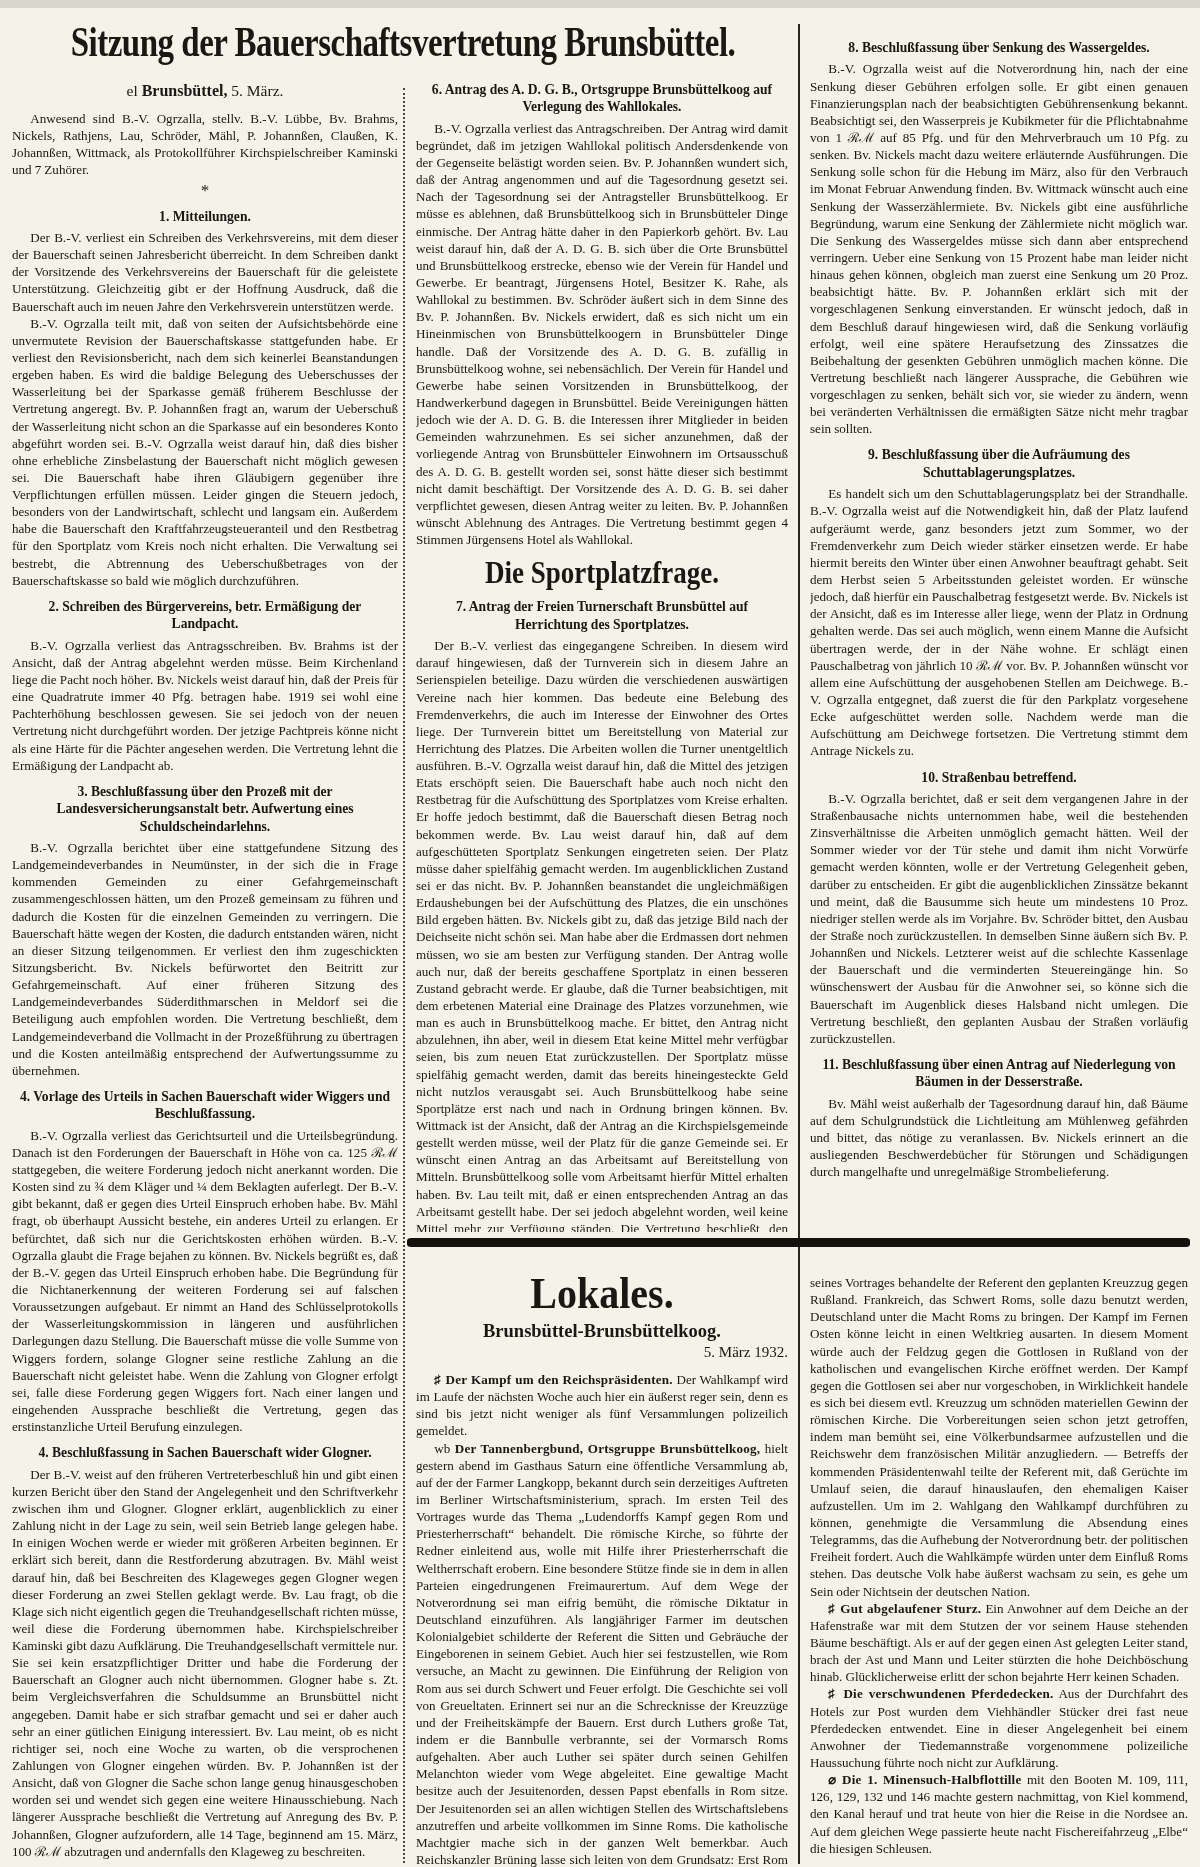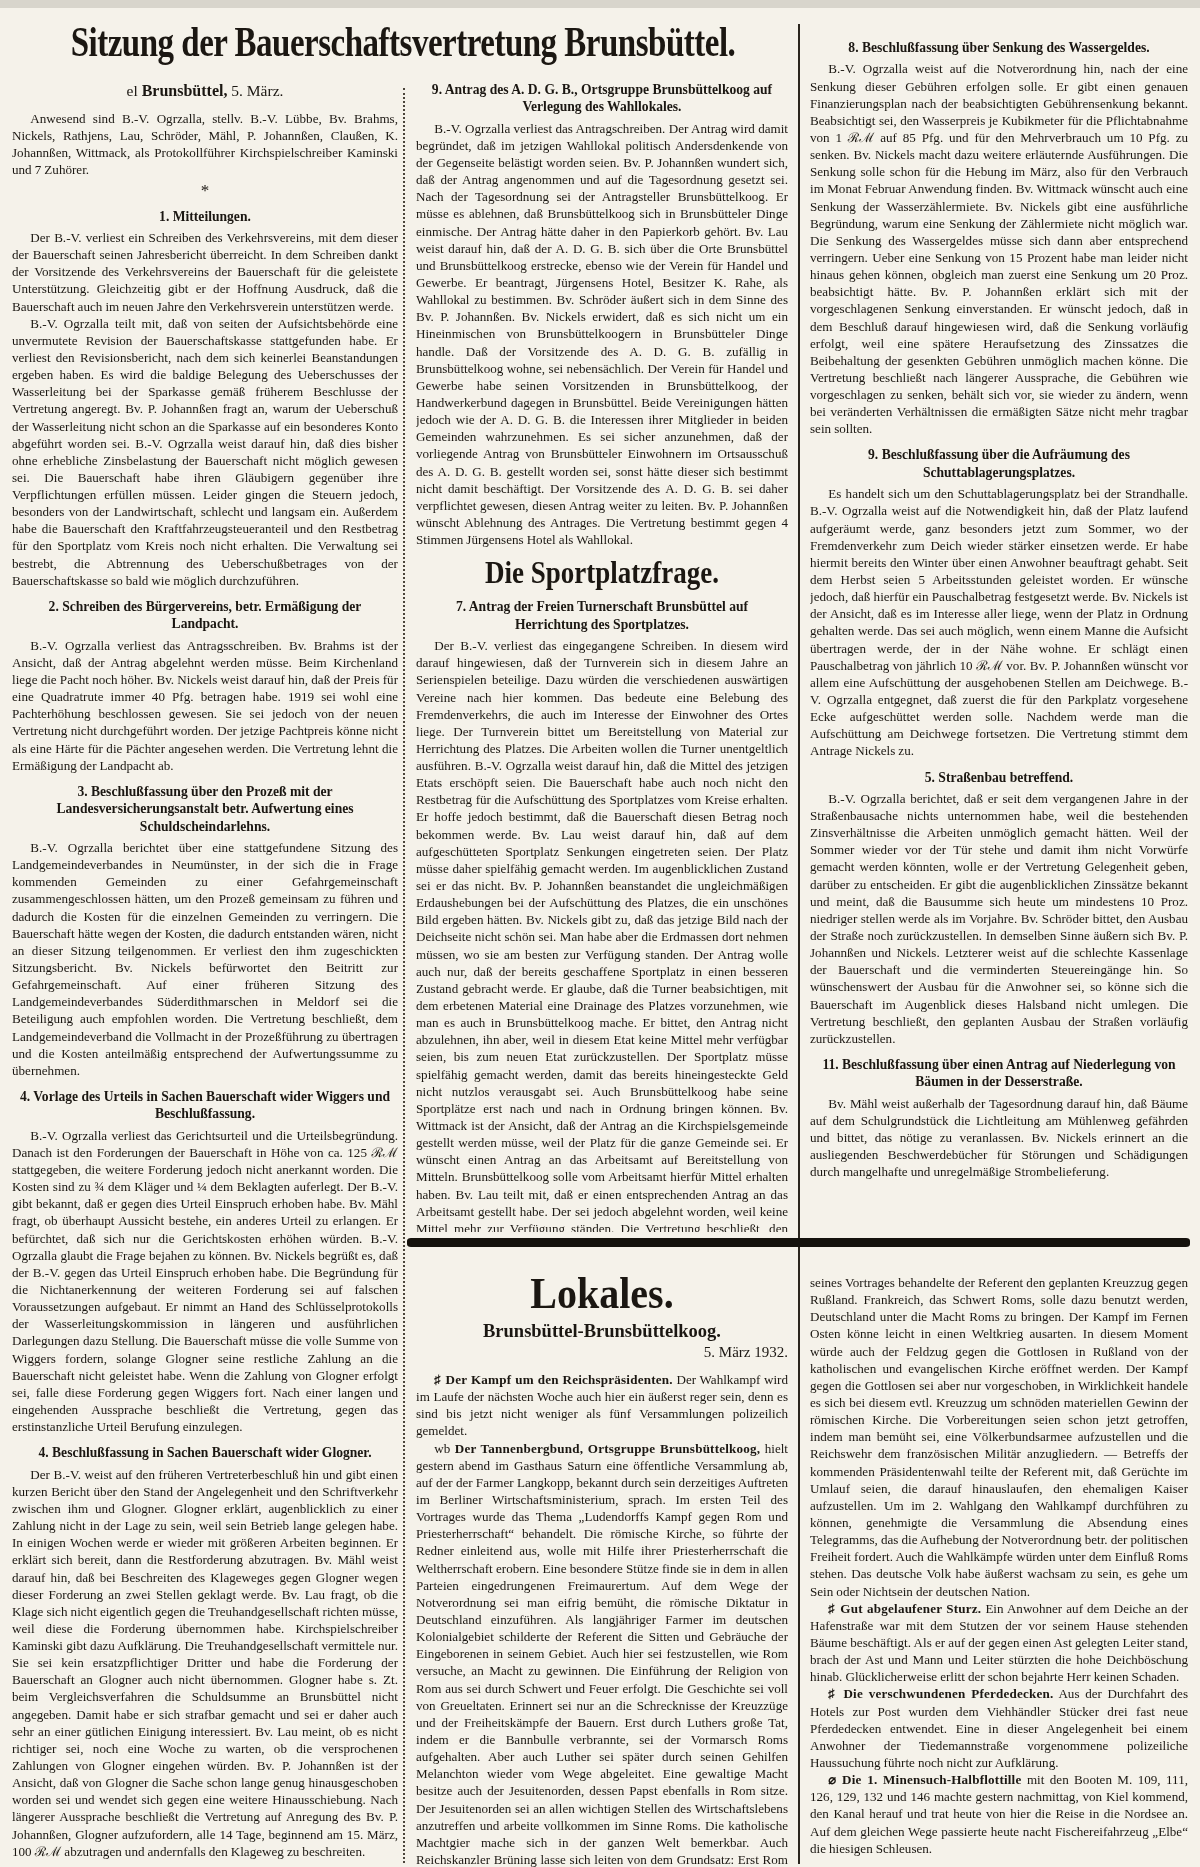--- a/index.html
+++ b/index.html
@@ -76,42 +76,42 @@
     <div class="h">3. Beschlußfassung über den Prozeß mit der Landesversicherungsanstalt betr. Aufwertung eines Schuldscheindarlehns.</div>
     <p class="p">B.-V. Ogrzalla berichtet über eine stattgefundene Sitzung des Landgemeindeverbandes in Neumünster, in der sich die in Frage kommenden Gemeinden zu einer Gefahrgemeinschaft zusammengeschlossen hätten, um den Prozeß gemeinsam zu führen und dadurch die Kosten für die einzelnen Gemeinden zu verringern. Die Bauerschaft hätte wegen der Kosten, die dadurch entstanden wären, nicht an dieser Sitzung teilgenommen. Er verliest den ihm zugeschickten Sitzungsbericht. Bv. Nickels befürwortet den Beitritt zur Gefahrgemeinschaft. Auf einer früheren Sitzung des Landgemeindeverbandes Süderdithmarschen in Meldorf sei die Beteiligung auch empfohlen worden. Die Vertretung beschließt, dem Landgemeindeverband die Vollmacht in der Prozeßführung zu übertragen und die Kosten anteilmäßig entsprechend der Aufwertungssumme zu übernehmen.</p>
     <div class="h">4. Vorlage des Urteils in Sachen Bauerschaft wider Wiggers und Beschlußfassung.</div>
     <p class="p">B.-V. Ogrzalla verliest das Gerichtsurteil und die Urteilsbegründung. Danach ist den Forderungen der Bauerschaft in Höhe von ca. 125 ℛℳ stattgegeben, die weitere Forderung jedoch nicht anerkannt worden. Die Kosten sind zu ¾ dem Kläger und ¼ dem Beklagten auferlegt. Der B.-V. gibt bekannt, daß er gegen dies Urteil Einspruch erhoben habe. Bv. Mähl fragt, ob überhaupt Aussicht bestehe, ein anderes Urteil zu erlangen. Er befürchtet, daß sich nur die Gerichtskosten erhöhen würden. B.-V. Ogrzalla glaubt die Frage bejahen zu können. Bv. Nickels begrüßt es, daß der B.-V. gegen das Urteil Einspruch erhoben habe. Die Begründung für die Nichtanerkennung der weiteren Forderung sei auf falschen Voraussetzungen aufgebaut. Er nimmt an Hand des Schlüsselprotokolls der Wasserleitungskommission in längeren und ausführlichen Darlegungen dazu Stellung. Die Bauerschaft müsse die volle Summe von Wiggers fordern, solange Glogner seine restliche Zahlung an die Bauerschaft nicht geleistet habe. Wenn die Zahlung von Glogner erfolgt sei, falle diese Forderung gegen Wiggers fort. Nach einer langen und eingehenden Aussprache beschließt die Vertretung, gegen das erstinstanzliche Urteil Berufung einzulegen.</p>
     <div class="h">4. Beschlußfassung in Sachen Bauerschaft wider Glogner.</div>
     <p class="p">Der B.-V. weist auf den früheren Vertreterbeschluß hin und gibt einen kurzen Bericht über den Stand der Angelegenheit und den Schriftverkehr zwischen ihm und Glogner. Glogner erklärt, augenblicklich zu einer Zahlung nicht in der Lage zu sein, weil sein Betrieb lange gelegen habe. In einigen Wochen werde er wieder mit größeren Arbeiten beginnen. Er erklärt sich bereit, dann die Restforderung abzutragen. Bv. Mähl weist darauf hin, daß bei Beschreiten des Klageweges gegen Glogner wegen dieser Forderung an zwei Stellen geklagt werde. Bv. Lau fragt, ob die Klage sich nicht eigentlich gegen die Treuhandgesellschaft richten müsse, weil diese die Forderung übernommen habe. Kirchspielschreiber Kaminski gibt dazu Aufklärung. Die Treuhandgesellschaft vermittele nur. Sie sei kein ersatzpflichtiger Dritter und habe die Forderung der Bauerschaft an Glogner auch nicht übernommen. Glogner habe s. Zt. beim Vergleichsverfahren die Schuldsumme an Brunsbüttel nicht angegeben. Damit habe er sich strafbar gemacht und sei er daher auch sehr an einer gütlichen Einigung interessiert. Bv. Lau meint, ob es nicht richtiger sei, noch eine Woche zu warten, ob die versprochenen Zahlungen von Glogner eingehen würden. Bv. P. Johannßen ist der Ansicht, daß von Glogner die Sache schon lange genug hinausgeschoben worden sei und wendet sich gegen eine weitere Hinausschiebung. Nach längerer Aussprache beschließt die Vertretung auf Anregung des Bv. P. Johannßen, Glogner aufzufordern, alle 14 Tage, beginnend am 15. März, 100 ℛℳ abzutragen und andernfalls den Klageweg zu beschreiten.</p>
   </div>
 
   <div id="col2" class="col">
     <div id="col2-top" class="colsegment">
-      <div class="h">9. Antrag des A. D. G. B., Ortsgruppe Brunsbüttelkoog auf Verlegung des Wahllokales.</div>
+      <div class="h">6. Antrag des A. D. G. B., Ortsgruppe Brunsbüttelkoog auf Verlegung des Wahllokales.</div>
       <p class="p">B.-V. Ogrzalla verliest das Antragschreiben. Der Antrag wird damit begründet, daß im jetzigen Wahllokal politisch Andersdenkende von der Gegenseite belästigt worden seien. Bv. P. Johannßen wundert sich, daß der Antrag angenommen und auf die Tagesordnung gesetzt sei. Nach der Tagesordnung sei der Antragsteller Brunsbüttelkoog. Er müsse es ablehnen, daß Brunsbüttelkoog sich in Brunsbütteler Dinge einmische. Der Antrag hätte daher in den Papierkorb gehört. Bv. Lau weist darauf hin, daß der A. D. G. B. sich über die Orte Brunsbüttel und Brunsbüttelkoog erstrecke, ebenso wie der Verein für Handel und Gewerbe. Er beantragt, Jürgensens Hotel, Besitzer K. Rahe, als Wahllokal zu bestimmen. Bv. Schröder äußert sich in dem Sinne des Bv. P. Johannßen. Bv. Nickels erwidert, daß es sich nicht um ein Hineinmischen von Brunsbüttelkoogern in Brunsbütteler Dinge handle. Daß der Vorsitzende des A. D. G. B. zufällig in Brunsbüttelkoog wohne, sei nebensächlich. Der Verein für Handel und Gewerbe habe seinen Vorsitzenden in Brunsbüttelkoog, der Handwerkerbund dagegen in Brunsbüttel. Beide Vereinigungen hätten jedoch wie der A. D. G. B. die Interessen ihrer Mitglieder in beiden Gemeinden wahrzunehmen. Es sei sicher anzunehmen, daß der vorliegende Antrag von Brunsbütteler Einwohnern im Ortsausschuß des A. D. G. B. gestellt worden sei, sonst hätte dieser sich bestimmt nicht damit beschäftigt. Der Vorsitzende des A. D. G. B. sei daher verpflichtet gewesen, diesen Antrag weiter zu leiten. Bv. P. Johannßen wünscht Ablehnung des Antrages. Die Vertretung bestimmt gegen 4 Stimmen Jürgensens Hotel als Wahllokal.</p>
       <div class="display-head">Die Sportplatzfrage.</div>
       <div class="h">7. Antrag der Freien Turnerschaft Brunsbüttel auf Herrichtung des Sportplatzes.</div>
       <p class="p">Der B.-V. verliest das eingegangene Schreiben. In diesem wird darauf hingewiesen, daß der Turnverein sich in diesem Jahre an Serienspielen beteilige. Dazu würden die verschiedenen auswärtigen Vereine nach hier kommen. Das bedeute eine Belebung des Fremdenverkehrs, die auch im Interesse der Einwohner des Ortes liege. Der Turnverein bittet um Bereitstellung von Material zur Herrichtung des Platzes. Die Arbeiten wollen die Turner unentgeltlich ausführen. B.-V. Ogrzalla weist darauf hin, daß die Mittel des jetzigen Etats erschöpft seien. Die Bauerschaft habe auch noch nicht den Restbetrag für die Aufschüttung des Sportplatzes vom Kreise erhalten. Er hoffe jedoch bestimmt, daß die Bauerschaft diesen Betrag noch bekommen werde. Bv. Lau weist darauf hin, daß auf dem aufgeschütteten Sportplatz Senkungen eingetreten seien. Der Platz müsse daher spielfähig gemacht werden. Im augenblicklichen Zustand sei er das nicht. Bv. P. Johannßen beanstandet die ungleichmäßigen Erdaushebungen bei der Aufschüttung des Platzes, die ein unschönes Bild ergeben hätten. Bv. Nickels gibt zu, daß das jetzige Bild nach der Deichseite nicht schön sei. Man habe aber die Erdmassen dort nehmen müssen, wo sie am besten zur Verfügung standen. Der Antrag wolle auch nur, daß der bereits geschaffene Sportplatz in einen besseren Zustand gebracht werde. Er glaube, daß die Turner beabsichtigen, mit dem erbetenen Material eine Drainage des Platzes vorzunehmen, wie man es auch in Brunsbüttelkoog mache. Er bittet, den Antrag nicht abzulehnen, ihn aber, weil in diesem Etat keine Mittel mehr verfügbar seien, bis zum neuen Etat zurückzustellen. Der Sportplatz müsse spielfähig gemacht werden, damit das bereits hineingesteckte Geld nicht nutzlos verausgabt sei. Auch Brunsbüttelkoog habe seine Sportplätze erst nach und nach in Ordnung bringen können. Bv. Wittmack ist der Ansicht, daß der Antrag an die Kirchspielsgemeinde gestellt werden müsse, weil der Platz für die ganze Gemeinde sei. Er wünscht einen Antrag an das Arbeitsamt auf Bereitstellung von Mitteln. Brunsbüttelkoog solle vom Arbeitsamt hierfür Mittel erhalten haben. Bv. Lau teilt mit, daß er einen entsprechenden Antrag an das Arbeitsamt gestellt habe. Der sei jedoch abgelehnt worden, weil keine Mittel mehr zur Verfügung ständen. Die Vertretung beschließt, den Antrag zurückzustellen.</p>
     </div>
     <div id="lokales">
       <div class="lokales-head">Lokales.</div>
       <div class="lokales-sub">Brunsbüttel-Brunsbüttelkoog.</div>
       <div class="lokales-date">5. März 1932.</div>
       <p class="p"><b>♯ Der Kampf um den Reichspräsidenten.</b> <span>Der Wahlkampf wird im Laufe der nächsten Woche auch hier ein äußerst reger sein, denn es sind bis jetzt nicht weniger als fünf Versammlungen polizeilich gemeldet.</span></p>
       <p class="p"><span>wb</span> <b>Der Tannenbergbund, Ortsgruppe Brunsbüttelkoog,</b> <span>hielt gestern abend im Gasthaus Saturn eine öffentliche Versammlung ab, auf der der Farmer Langkopp, bekannt durch sein derzeitiges Auftreten im Berliner Wirtschaftsministerium, sprach. Im ersten Teil des Vortrages wurde das Thema „Ludendorffs Kampf gegen Rom und Priesterherrschaft“ behandelt. Die römische Kirche, so führte der Redner einleitend aus, wolle mit Hilfe ihrer Priesterherrschaft die Weltherrschaft erobern. Eine besondere Stütze finde sie in dem in allen Parteien eingedrungenen Freimaurertum. Auf dem Wege der Notverordnung sei man eifrig bemüht, die römische Diktatur in Deutschland einzuführen. Als langjähriger Farmer im deutschen Kolonialgebiet schilderte der Referent die Sitten und Gebräuche der Eingeborenen in seinem Gebiet. Auch hier sei festzustellen, wie Rom versuche, an Macht zu gewinnen. Die Einführung der Religion von Rom aus sei durch Schwert und Feuer erfolgt. Die Geschichte sei voll von Greueltaten. Erinnert sei nur an die Schrecknisse der Kreuzzüge und der Freiheitskämpfe der Bauern. Erst durch Luthers große Tat, indem er die Bannbulle verbrannte, sei der Vormarsch Roms aufgehalten. Aber auch Luther sei später durch seinen Gehilfen Melanchton wieder vom Wege abgeleitet. Eine gewaltige Macht besitze auch der Jesuitenorden, dessen Papst ebenfalls in Rom sitze. Der Jesuitenorden sei an allen wichtigen Stellen des Wirtschaftslebens anzutreffen und arbeite vollkommen im Sinne Roms. Die katholische Machtgier mache sich in der ganzen Welt bemerkbar. Auch Reichskanzler Brüning lasse sich leiten von dem Grundsatz: Erst Rom — dann Deutschland. Im 2. Teil</span></p>
     </div>
   </div>
 
   <div id="col3" class="col">
     <div id="col3-top" class="colsegment">
       <div class="h">8. Beschlußfassung über Senkung des Wassergeldes.</div>
       <p class="p">B.-V. Ogrzalla weist auf die Notverordnung hin, nach der eine Senkung dieser Gebühren erfolgen solle. Er gibt einen genauen Finanzierungsplan nach der beabsichtigten Gebührensenkung bekannt. Beabsichtigt sei, den Wasserpreis je Kubikmeter für die Pflichtabnahme von 1 ℛℳ auf 85 Pfg. und für den Mehrverbrauch um 10 Pfg. zu senken. Bv. Nickels macht dazu weitere erläuternde Ausführungen. Die Senkung solle schon für die Hebung im März, also für den Verbrauch im Monat Februar Anwendung finden. Bv. Wittmack wünscht auch eine Senkung der Wasserzählermiete. Bv. Nickels gibt eine ausführliche Begründung, warum eine Senkung der Zählermiete nicht möglich war. Die Senkung des Wassergeldes müsse sich dann aber entsprechend verringern. Ueber eine Senkung von 15 Prozent habe man leider nicht hinaus gehen können, obgleich man zuerst eine Senkung um 20 Proz. beabsichtigt hätte. Bv. P. Johannßen erklärt sich mit der vorgeschlagenen Senkung einverstanden. Er wünscht jedoch, daß in dem Beschluß darauf hingewiesen wird, daß die Senkung vorläufig erfolgt, weil eine spätere Heraufsetzung des Zinssatzes die Beibehaltung der gesenkten Gebühren unmöglich machen könne. Die Vertretung beschließt nach längerer Aussprache, die Gebühren wie vorgeschlagen zu senken, behält sich vor, sie wieder zu ändern, wenn bei veränderten Verhältnissen die ermäßigten Sätze nicht mehr tragbar sein sollten.</p>
       <div class="h">9. Beschlußfassung über die Aufräumung des Schuttablagerungsplatzes.</div>
       <p class="p">Es handelt sich um den Schuttablagerungsplatz bei der Strandhalle. B.-V. Ogrzalla weist auf die Notwendigkeit hin, daß der Platz laufend aufgeräumt werde, ganz besonders jetzt zum Sommer, wo der Fremdenverkehr zum Deich wieder stärker einsetzen werde. Er habe hiermit bereits den Winter über einen Anwohner beauftragt gehabt. Seit dem Herbst seien 5 Arbeitsstunden geleistet worden. Er wünsche jedoch, daß hierfür ein Pauschalbetrag festgesetzt werde. Bv. Nickels ist der Ansicht, daß es im Interesse aller liege, wenn der Platz in Ordnung gehalten werde. Das sei auch möglich, wenn einem Manne die Aufsicht übertragen werde, der in der Nähe wohne. Er schlägt einen Pauschalbetrag von jährlich 10 ℛℳ vor. Bv. P. Johannßen wünscht vor allem eine Aufschüttung der ausgehobenen Stellen am Deichwege. B.-V. Ogrzalla entgegnet, daß zuerst die für den Parkplatz vorgesehene Ecke aufgeschüttet werden solle. Nachdem werde man die Aufschüttung am Deichwege fortsetzen. Die Vertretung stimmt dem Antrage Nickels zu.</p>
-      <div class="h">5. Straßenbau betreffend.</div>
+      <div class="h">10. Straßenbau betreffend.</div>
       <p class="p">B.-V. Ogrzalla berichtet, daß er seit dem vergangenen Jahre in der Straßenbausache nichts unternommen habe, weil die bestehenden Zinsverhältnisse die Arbeiten unmöglich gemacht hätten. Weil der Sommer wieder vor der Tür stehe und damit ihm nicht Vorwürfe gemacht werden könnten, wolle er der Vertretung Gelegenheit geben, darüber zu entscheiden. Er gibt die augenblicklichen Zinssätze bekannt und meint, daß die Bausumme sich heute um mindestens 10 Proz. niedriger stellen werde als im Vorjahre. Bv. Schröder bittet, den Ausbau der Straße noch zurückzustellen. In demselben Sinne äußern sich Bv. P. Johannßen und Nickels. Letzterer weist auf die schlechte Kassenlage der Bauerschaft und die verminderten Steuereingänge hin. So wünschenswert der Ausbau für die Anwohner sei, so könne sich die Bauerschaft im Augenblick dieses Halsband nicht umlegen. Die Vertretung beschließt, den geplanten Ausbau der Straßen vorläufig zurückzustellen.</p>
       <div class="h">11. Beschlußfassung über einen Antrag auf Niederlegung von Bäumen in der Desserstraße.</div>
       <p class="p">Bv. Mähl weist außerhalb der Tagesordnung darauf hin, daß Bäume auf dem Schulgrundstück die Lichtleitung am Mühlenweg gefährden und bittet, das nötige zu veranlassen. Bv. Nickels erinnert an die ausliegenden Beschwerdebücher für Störungen und Schädigungen durch mangelhafte und unregelmäßige Strombelieferung.</p>
     </div>
     <div id="col3-bottom">
       <p class="p" style="text-indent:0;">seines Vortrages behandelte der Referent den geplanten Kreuzzug gegen Rußland. Frankreich, das Schwert Roms, solle dazu benutzt werden, Deutschland unter die Macht Roms zu bringen. Der Kampf im Fernen Osten könne leicht in einen Weltkrieg ausarten. In diesem Moment würde auch der Feldzug gegen die Gottlosen in Rußland von der katholischen und evangelischen Kirche eröffnet werden. Der Kampf gegen die Gottlosen sei aber nur vorgeschoben, in Wirklichkeit handele es sich bei diesem evtl. Kreuzzug um schnöden materiellen Gewinn der römischen Kirche. Die Vorbereitungen seien schon jetzt getroffen, indem man bemüht sei, eine Völkerbundsarmee aufzustellen und die Reichswehr dem französischen Militär anzugliedern. — Betreffs der kommenden Präsidentenwahl teilte der Referent mit, daß Gerüchte im Umlauf seien, die darauf hinauslaufen, den ehemaligen Kaiser aufzustellen. Um im 2. Wahlgang den Wahlkampf durchführen zu können, genehmigte die Versammlung die Absendung eines Telegramms, das die Aufhebung der Notverordnung betr. der politischen Freiheit fordert. Auch die Wahlkämpfe würden unter dem Einfluß Roms stehen. Das deutsche Volk habe äußerst wachsam zu sein, es gehe um Sein oder Nichtsein der deutschen Nation.</p>
       <p class="p"><b>♯ Gut abgelaufener Sturz.</b> <span>Ein Anwohner auf dem Deiche an der Hafenstraße war mit dem Stutzen der vor seinem Hause stehenden Bäume beschäftigt. Als er auf der gegen einen Ast gelegten Leiter stand, brach der Ast und Mann und Leiter stürzten die hohe Deichböschung hinab. Glücklicherweise erlitt der schon bejahrte Herr keinen Schaden.</span></p>
       <p class="p"><b>♯ Die verschwundenen Pferdedecken.</b> <span>Aus der Durchfahrt des Hotels zur Post wurden dem Viehhändler Stücker drei fast neue Pferdedecken entwendet. Eine in dieser Angelegenheit bei einem Anwohner der Tiedemannstraße vorgenommene polizeiliche Haussuchung führte noch nicht zur Aufklärung.</span></p>
       <p class="p"><b>⌀ Die 1. Minensuch-Halbflottille</b> <span>mit den Booten M. 109, 111, 126, 129, 132 und 146 machte gestern nachmittag, von Kiel kommend, den Kanal herauf und trat heute von hier die Reise in die Nordsee an. Auf dem gleichen Wege passierte heute nacht Fischereifahrzeug „Elbe“ die hiesigen Schleusen.</span></p>
     </div>

